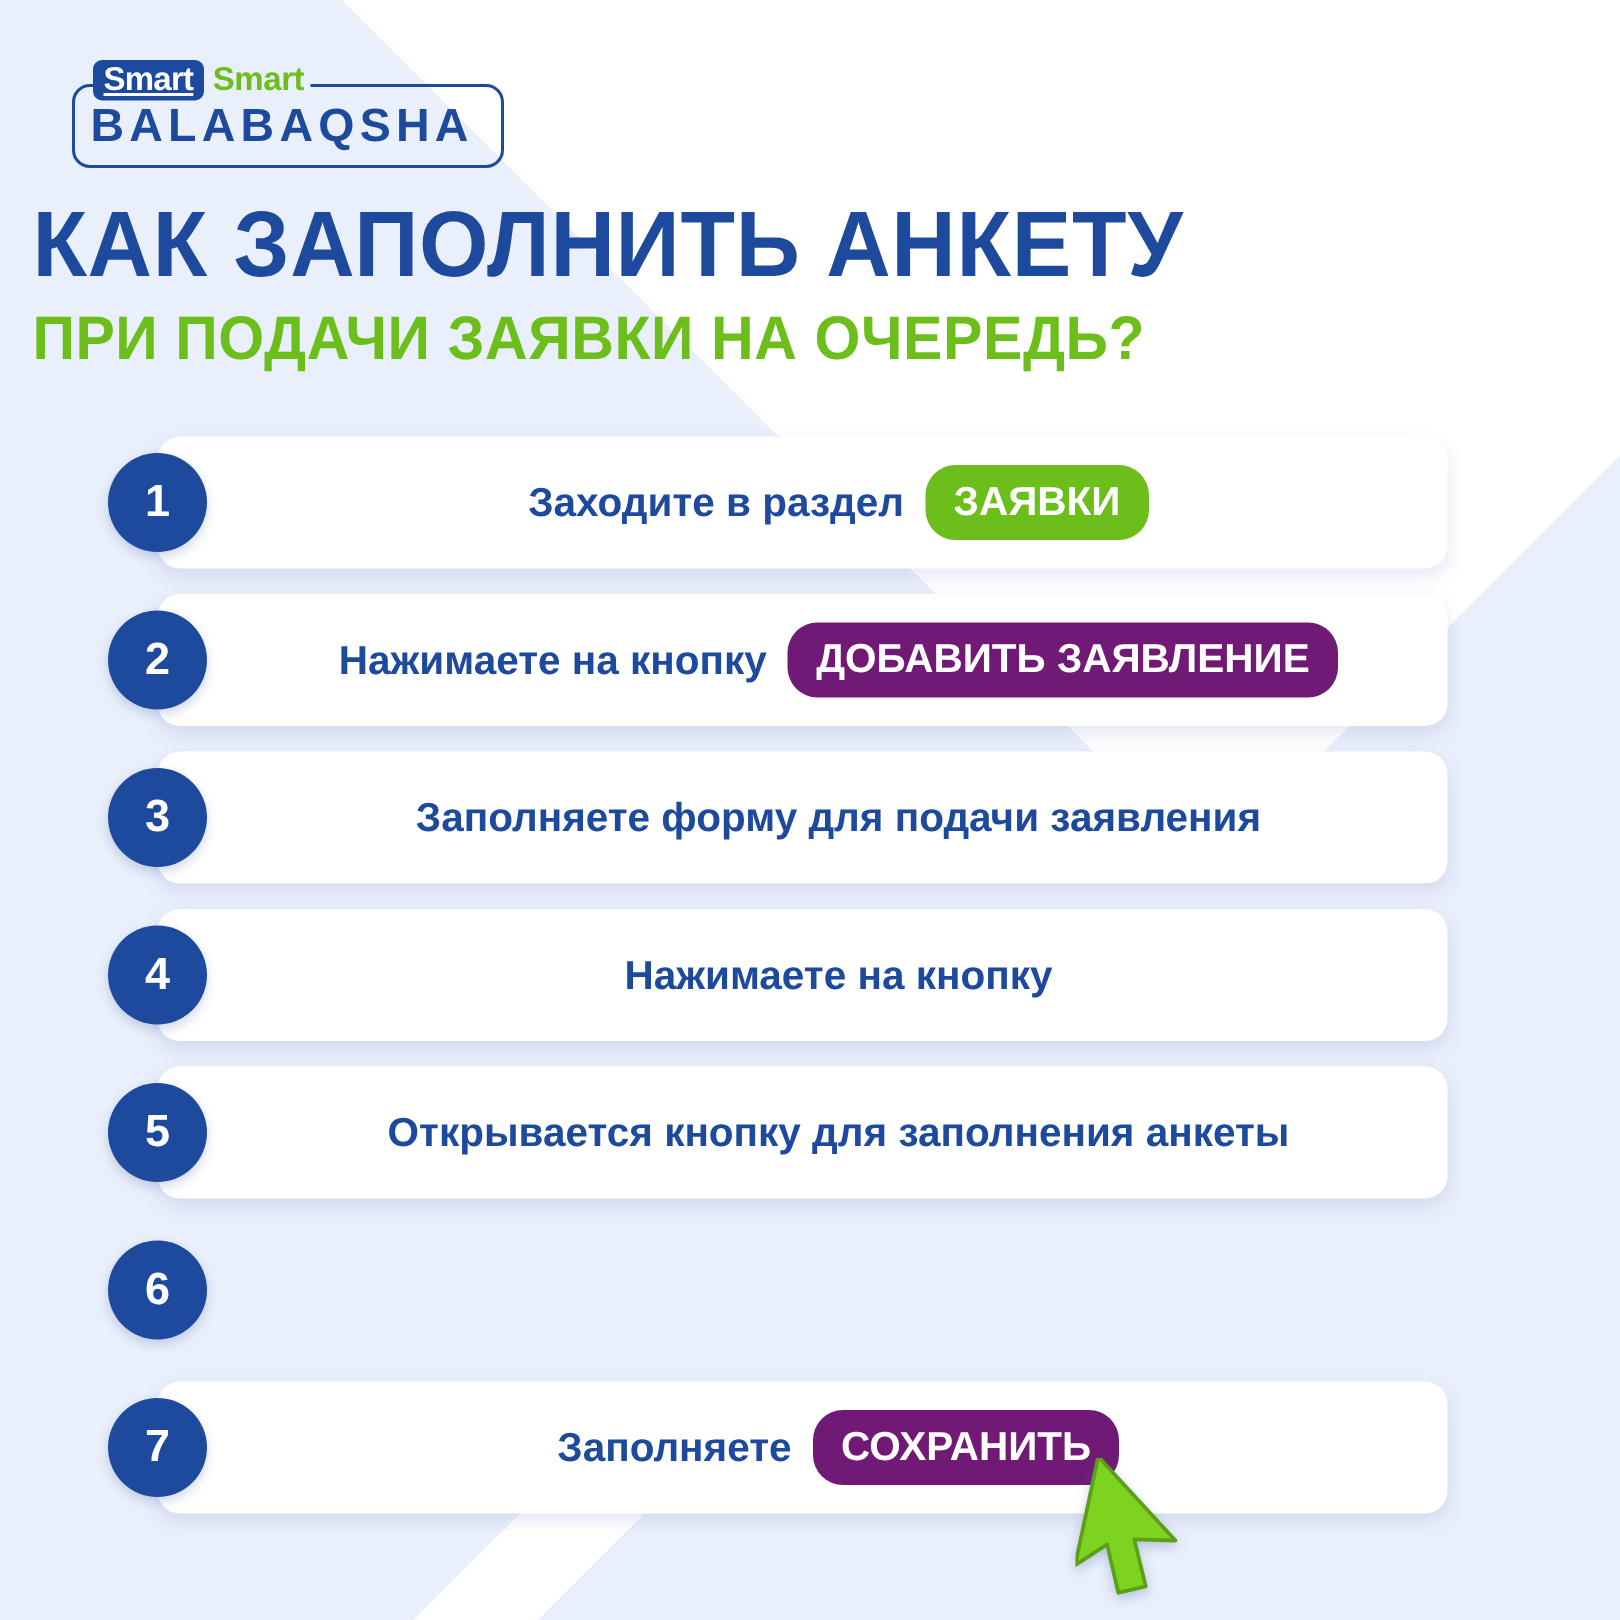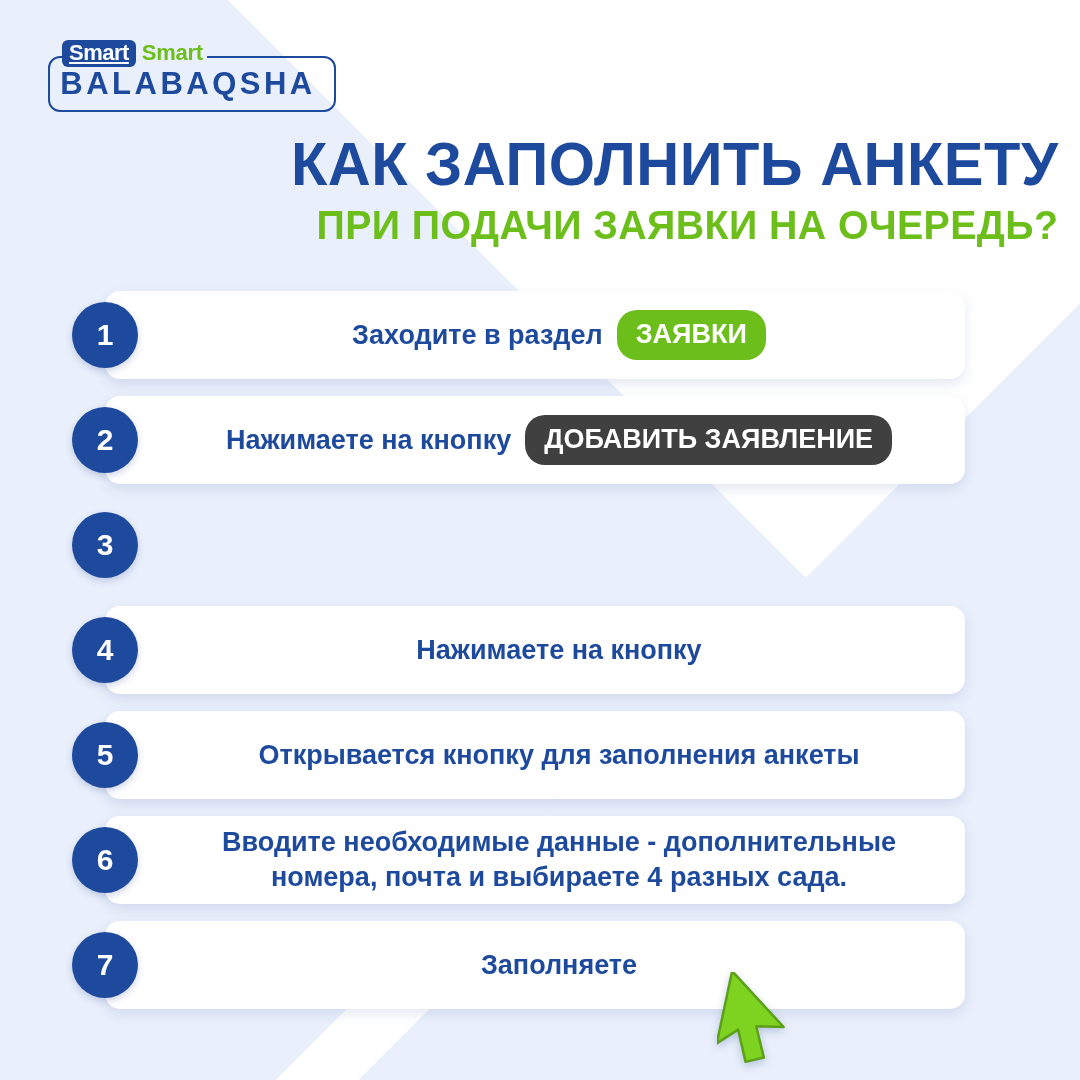--- a/index.html
+++ b/index.html
@@ -140,21 +140,21 @@
     letter-spacing: 3.5px;
     z-index: 2;
   }
 
   
   .headline {
     position: absolute;
     left: 0;
     top: 132px;
     width: 1080px;
-    text-align: right;
+    text-align: left;
   }
   .headline-main {
     color: #1e4a9e;
     font-size: 62px;
     font-weight: bold;
     letter-spacing: 0.5px;
     line-height: 1.02;
     transform: scaleX(0.96);
   }
   .headline-sub {
@@ -236,21 +236,21 @@
     justify-content: center;
     color: #ffffff;
     font-size: 27px;
     font-weight: bold;
     border-radius: 20px;
     padding: 11px 19px 12px 19px;
     white-space: nowrap;
     line-height: 1;
   }
   .pill-green { background: #6cbe1b; }
-  .pill-blue  { background: #404040; }
+  .pill-blue  { background: #701a75; }
 
   
   .cursor {
     position: absolute;
     left: 717px;
     top: 972px;
     width: 80px;
     height: 95px;
     z-index: 20;
     filter: drop-shadow(0 3px 4px rgba(60, 90, 150, 0.30));
@@ -297,50 +297,51 @@
       <div class="step-row">
         <div class="step-card">
           <div class="step-inner">
             <span class="step-text">Нажимаете на кнопку</span>
             <span class="pill pill-blue">ДОБАВИТЬ ЗАЯВЛЕНИЕ</span>
           </div>
         </div>
         <div class="step-num">2</div>
       </div>
       <div class="step-row">
+        <div class="step-card">
+          <div class="step-inner">
+            <span class="step-text">Заполняете форму для подачи заявления</span>
+          </div>
+        </div>
         <div class="step-num">3</div>
       </div>
       <div class="step-row">
         <div class="step-card">
           <div class="step-inner">
             <span class="step-text">Нажимаете на кнопку</span>
           </div>
         </div>
         <div class="step-num">4</div>
       </div>
       <div class="step-row">
         <div class="step-card">
           <div class="step-inner">
             <span class="step-text">Открывается кнопку для заполнения анкеты</span>
           </div>
         </div>
         <div class="step-num">5</div>
       </div>
       <div class="step-row">
-        <div class="step-card">
-          <div class="step-inner">
-            <span class="step-text two-line">Вводите необходимые данные - дополнительные номера, почта и выбираете 4 разных сада.</span>
-          </div>
-        </div>
         <div class="step-num">6</div>
       </div>
       <div class="step-row">
         <div class="step-card">
           <div class="step-inner">
             <span class="step-text">Заполняете</span>
+            <span class="pill pill-blue">СОХРАНИТЬ</span>
           </div>
         </div>
         <div class="step-num">7</div>
       </div>
     </div>
 
   <div class="cursor">
     <svg viewBox="0 0 80 95" width="80" height="95" xmlns="http://www.w3.org/2000/svg">
       <path d="M6 4 L6 78 L24 60 L38 90 L55 82 L41 53 L68 48 Z" fill="#7ed321" stroke="#5ba018" stroke-width="2.5" stroke-linejoin="round" transform="rotate(12 34 45)"></path>
     </svg>

